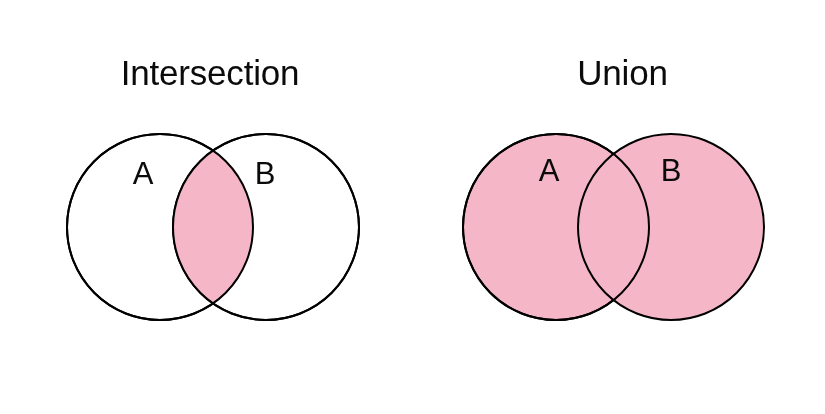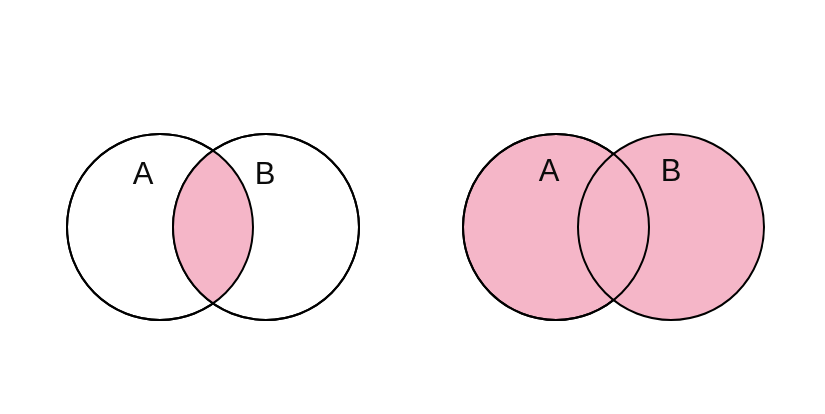--- a/index.html
+++ b/index.html
@@ -62,20 +62,21 @@
     text-anchor: middle;
     dominant-baseline: middle;
   }
 </style>
 </head>
 <body>
 
 <div class="stage">
 
   <div class="panel" id="panel-intersection">
+    <div class="panel-title">Intersection</div>
 
     <svg class="venn-svg" viewBox="0 0 420 414" xmlns="http://www.w3.org/2000/svg">
       <defs>
         <clipPath id="clip-int-a">
           <circle cx="160" cy="227" r="93"></circle>
         </clipPath>
       </defs>
 
       <circle cx="160" cy="227" r="93" fill="#FFFFFF" stroke="#000000" stroke-width="2"></circle>
 
@@ -87,20 +88,21 @@
 
       <circle cx="160" cy="227" r="93" fill="none" stroke="#000000" stroke-width="2"></circle>
       <circle cx="266" cy="227" r="93" fill="none" stroke="#000000" stroke-width="2"></circle>
 
       <text class="set-label" x="143" y="176">A</text>
       <text class="set-label" x="265" y="176">B</text>
     </svg>
   </div>
 
   <div class="panel" id="panel-union">
+    <div class="panel-title">Union</div>
 
     <svg class="venn-svg" viewBox="420 0 405 414" xmlns="http://www.w3.org/2000/svg">
 
       <circle cx="556" cy="227" r="93" fill="#F5B6C8" stroke="#000000" stroke-width="2"></circle>
       <circle cx="671" cy="227" r="93" fill="#F5B6C8" stroke="#000000" stroke-width="2"></circle>
 
       <circle cx="556" cy="227" r="93" fill="none" stroke="#000000" stroke-width="2"></circle>
 
       <text class="set-label" x="549" y="173">A</text>
       <text class="set-label" x="671" y="173">B</text>

